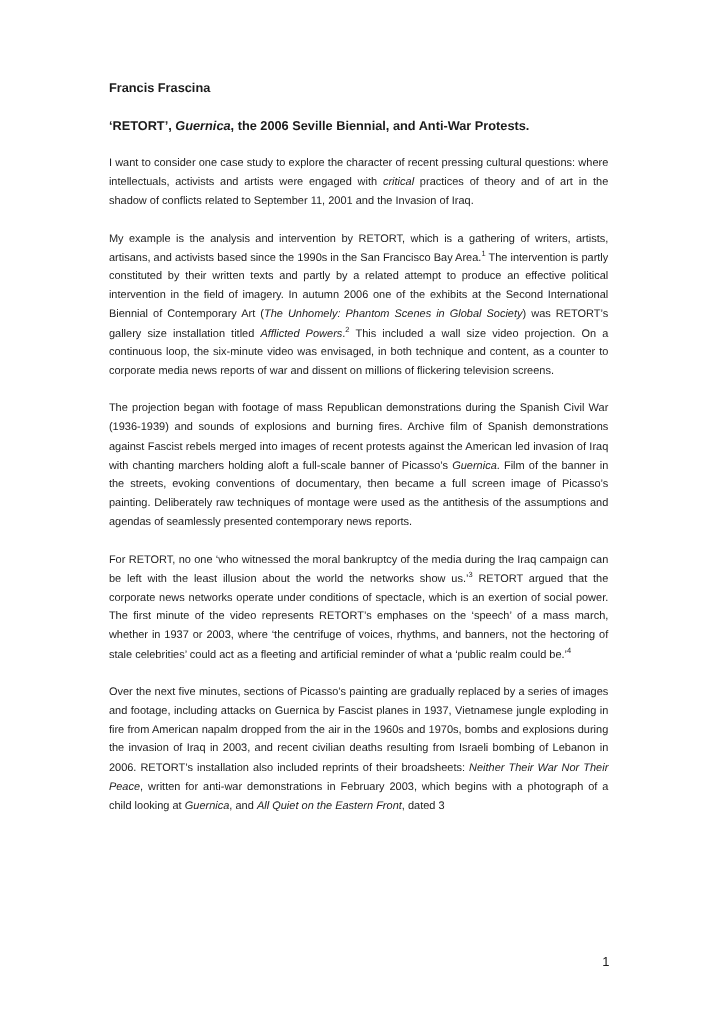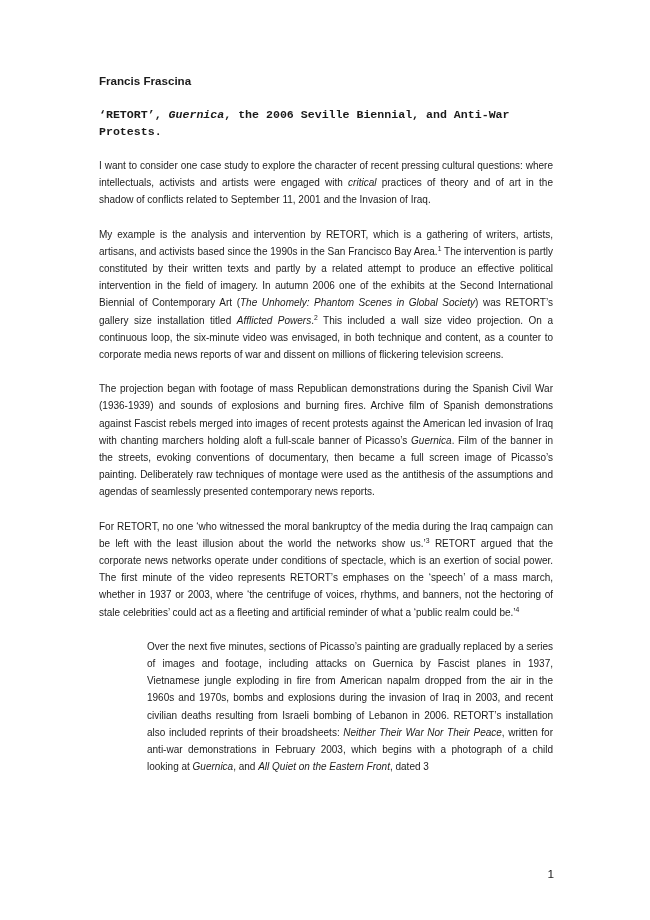--- a/index.html
+++ b/index.html
@@ -34,36 +34,34 @@
     line-height: 17px;
     margin: 0 0 17px 0;
     text-align: left;
   }
   .title {
     font-size: 11.6px;
     font-weight: bold;
     line-height: 17px;
     margin: 0 0 17px 0;
     text-align: left;
-    font-family: Liberation Mono, monospace;
   }
   .title i, .para i {
     font-style: italic;
   }
   .para {
     font-size: 10px;
     line-height: 17.2px;
     margin: 0 0 17px 0;
     text-align: justify;
     text-justify: inter-word;
     hyphens: none;
   }
   .para:last-child {
     margin-bottom: 0;
-    margin-left: 48px;
   }
   sup {
     font-size: 0.68em;
     vertical-align: super;
     line-height: 0;
   }
   .page-number {
     position: absolute;
     left: 0;
     top: 866px;

